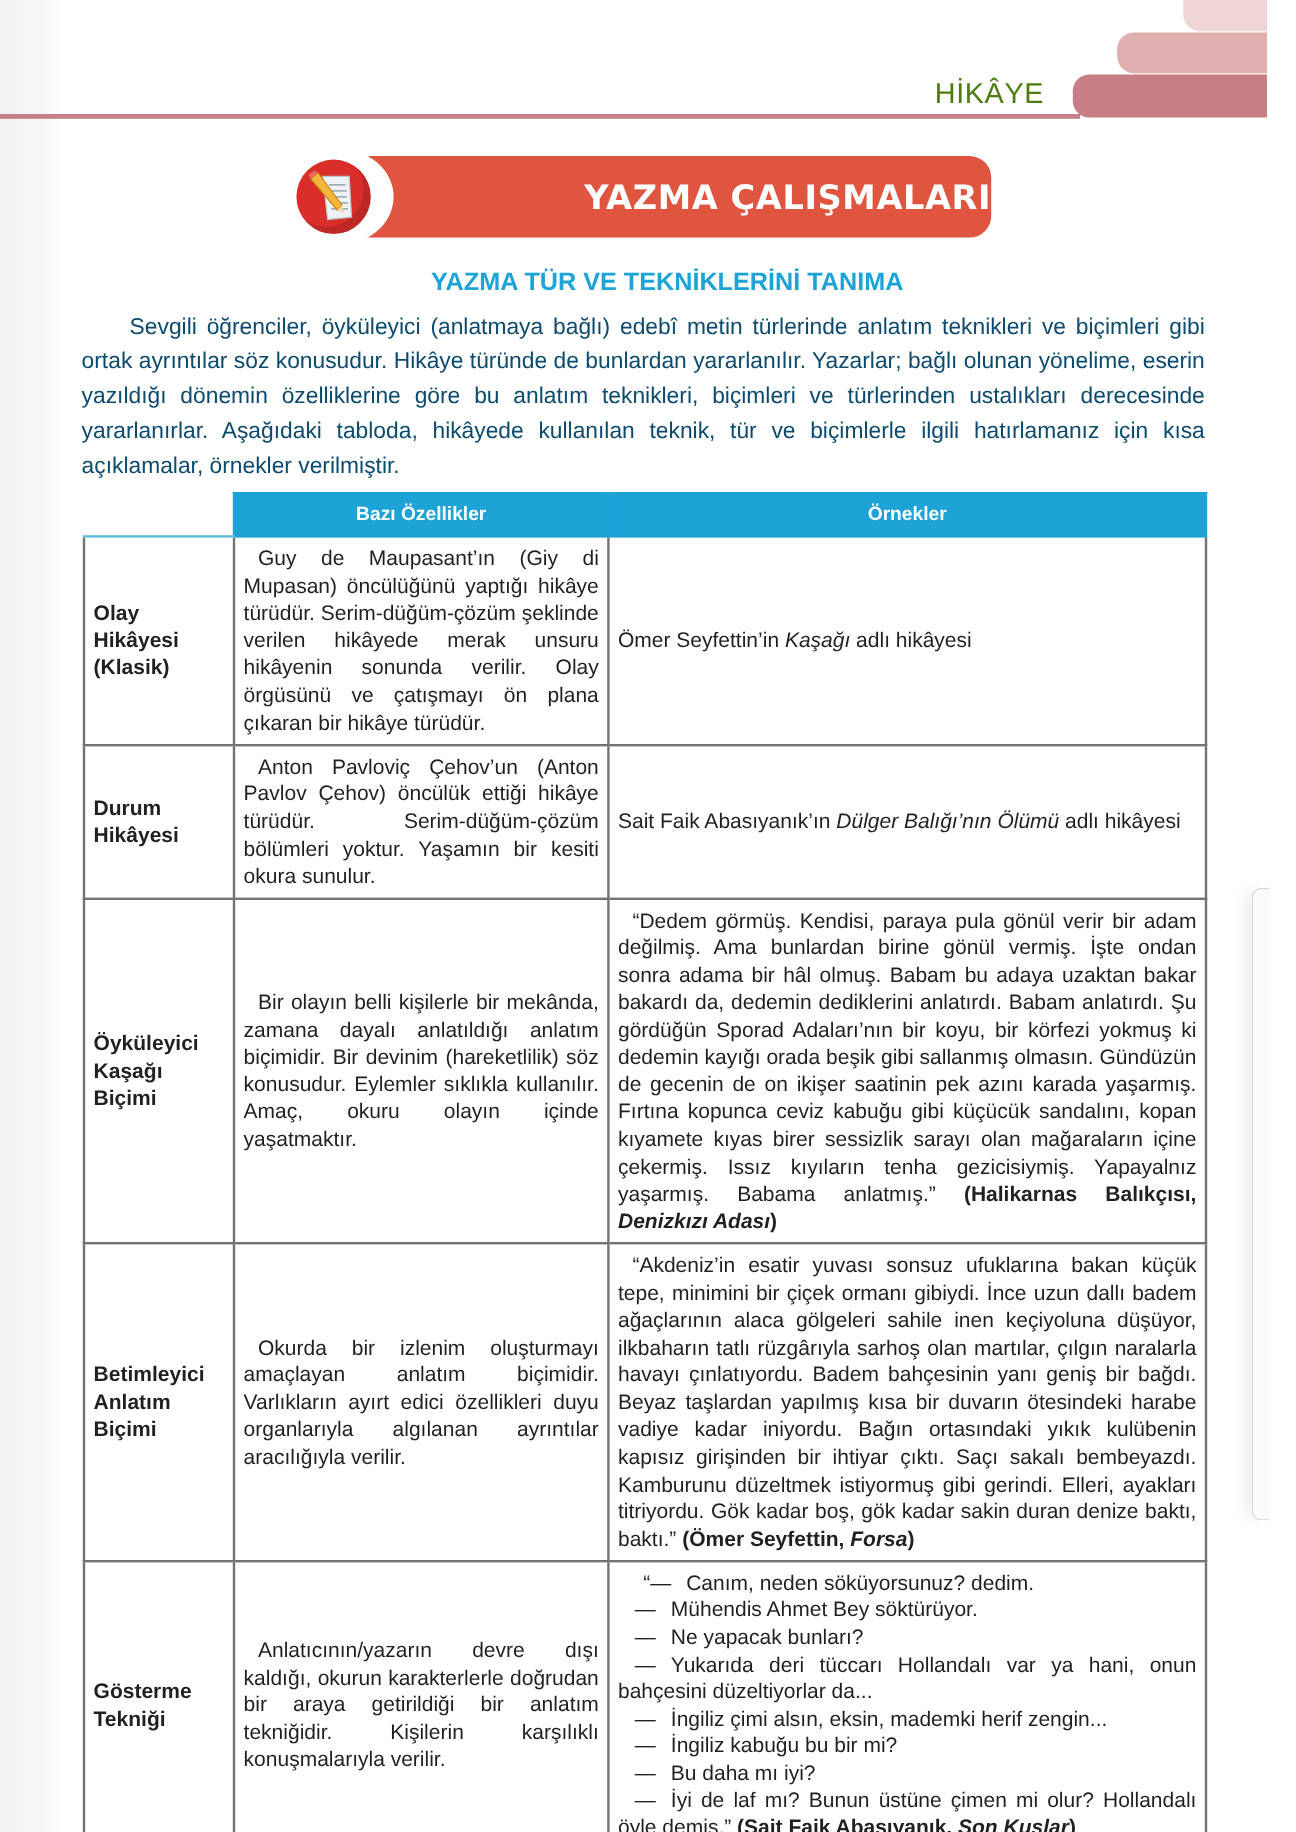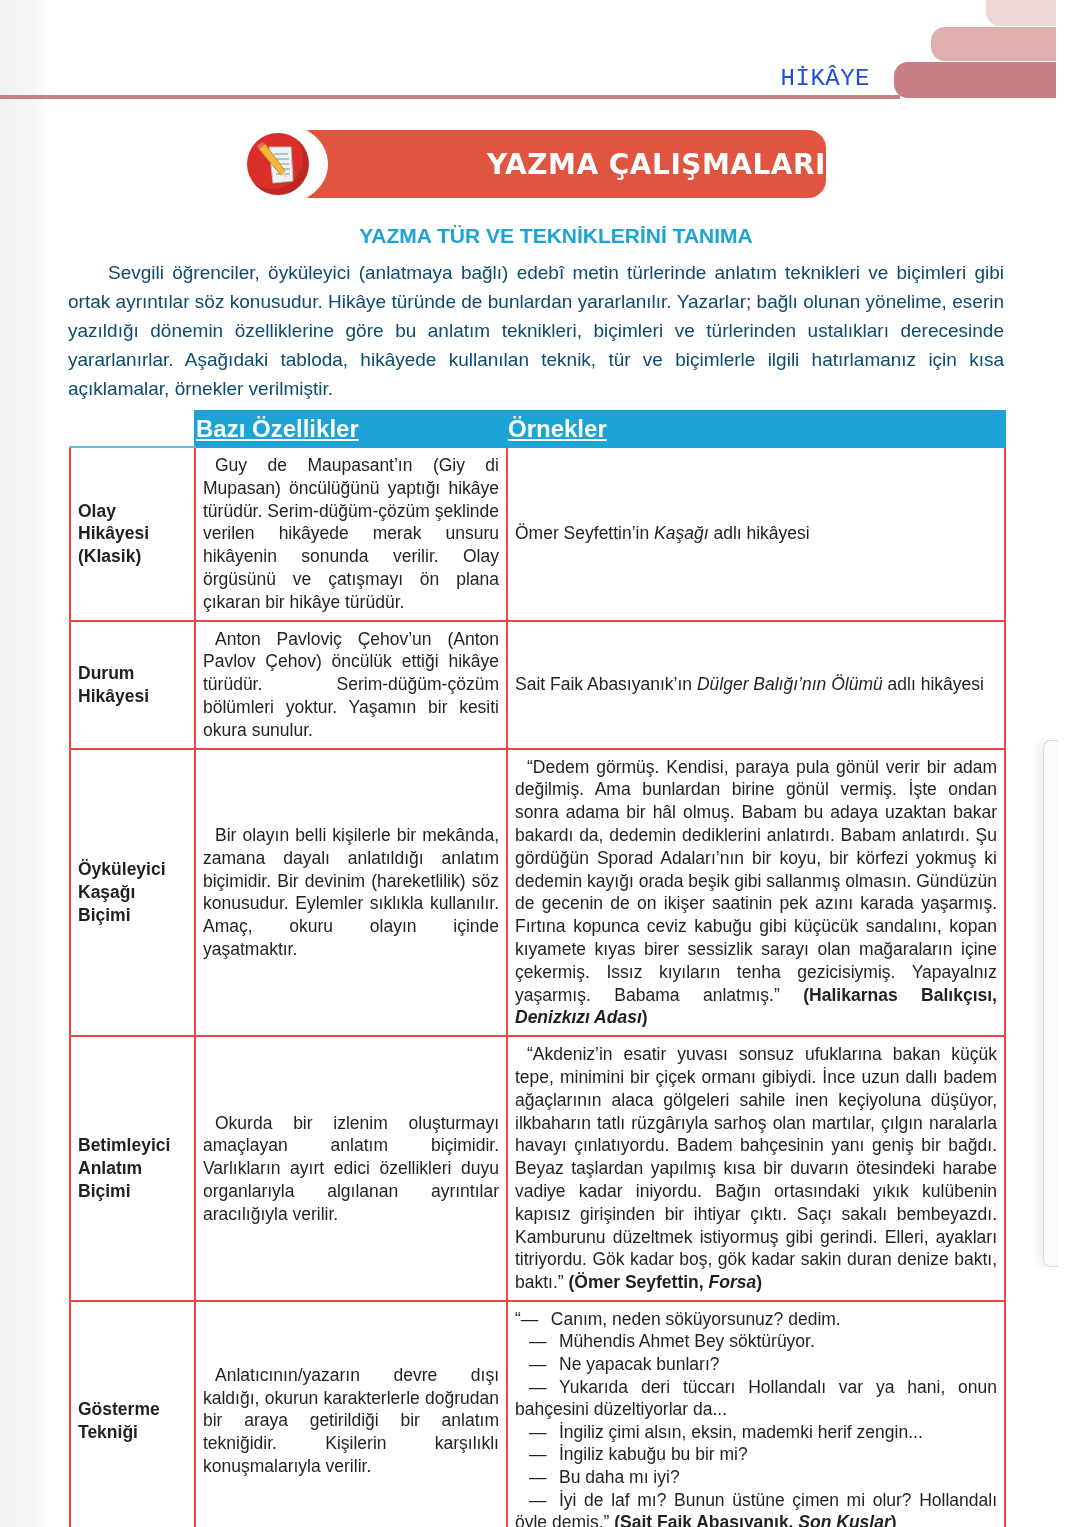--- a/index.html
+++ b/index.html
@@ -15,22 +15,22 @@
   }
   .rule-line {
     position: absolute; left: 0; top: 95px; width: 900px; height: 4px;
     background: #c87e85;
   }
   .tab3 { position: absolute; right: 24px; top: 0; width: 70px; height: 26px; background: #efd6d6; border-radius: 0 0 0 14px; }
   .tab2 { position: absolute; right: 24px; top: 27px; width: 125px; height: 34px; background: #dfaeae; border-radius: 14px 0 0 14px; }
   .tab1 { position: absolute; right: 24px; top: 62px; width: 162px; height: 36px; background: #c87e85; border-radius: 14px 0 0 14px; }
   .section-label {
     position: absolute; right: 210px; top: 65px;
-    font-family: Liberation Mono, monospace;
-    font-size: 24px; letter-spacing: 0.5px; color: #1d4ed8;
+    font-family: Liberation Sans, sans-serif;
+    font-size: 24px; letter-spacing: 0.5px; color: #4d7c0f;
   }
   .banner {
     position: absolute; left: 298px; top: 130px; width: 528px; height: 68px;
     background: #e0553f; border-radius: 0 18px 18px 0;
     display: flex; align-items: center; justify-content: flex-end;
   }
   .banner-title {
     color: #ffffff; font-weight: bold; font-size: 28px; letter-spacing: 0.5px;
     padding-left: 30px;
     font-family: "DejaVu Sans", sans-serif;
@@ -56,35 +56,35 @@
   }
   table.main {
     position: absolute; left: 69px; top: 410px; width: 935px;
     border-collapse: collapse; table-layout: fixed;
     font-size: 17.5px; line-height: 22.8px; color: #231f20;
   }
   table.main col.c1 { width: 125px; }
   table.main col.c2 { width: 312px; }
   table.main col.c3 { width: 498px; }
   table.main th {
-    background: #1da3d6; color: #ffffff; font-weight: bold; font-size: 24px;
-    height: 34px; padding: 0; border: 2px solid #1da3d6; text-align: left; text-decoration: underline;
+    background: #1da3d6; color: #ffffff; font-weight: bold; font-size: 16px;
+    height: 34px; padding: 0; border: 2px solid #1da3d6; text-align: center;
   }
   table.main th.empty { background: transparent; border: none; border-bottom: 2px solid #5bbde0; }
   table.main td {
-    border: 2px solid #ef4444; vertical-align: middle; padding: 6px 7px;
+    border: 2px solid #737373; vertical-align: middle; padding: 6px 7px;
   }
   td.rowhead { font-weight: bold; padding-left: 8px; margin-top: 48px; }
   td.feat { text-align: justify; text-indent: 12px; }
   td.ex { text-align: justify; }
   td.ex .indent { text-indent: 12px; display: block; }
   .it { font-style: italic; }
   .b { font-weight: bold; }
   .dlg-line { display: block; padding-left: 14px; }
-  .dlg-line.first { padding-left: 0; }
+  .dlg-line.first { padding-left: 0; margin-left: 21px; }
   .dlg-dash { display: inline-block; width: 30px; }
   .scroll-handle {
     position: absolute; left: 1043px; top: 740px; width: 14px; height: 525px;
     border: 1px solid #d9d9d9; border-right: none; border-radius: 8px 0 0 8px;
     background: #fbfbfb; box-shadow: -6px 0 10px rgba(0,0,0,0.06);
   }
   .right-edge { position: absolute; right: 0; top: 0; width: 24px; height: 1527px; background: #ffffff; }
 </style>
 </head>
 <body>

